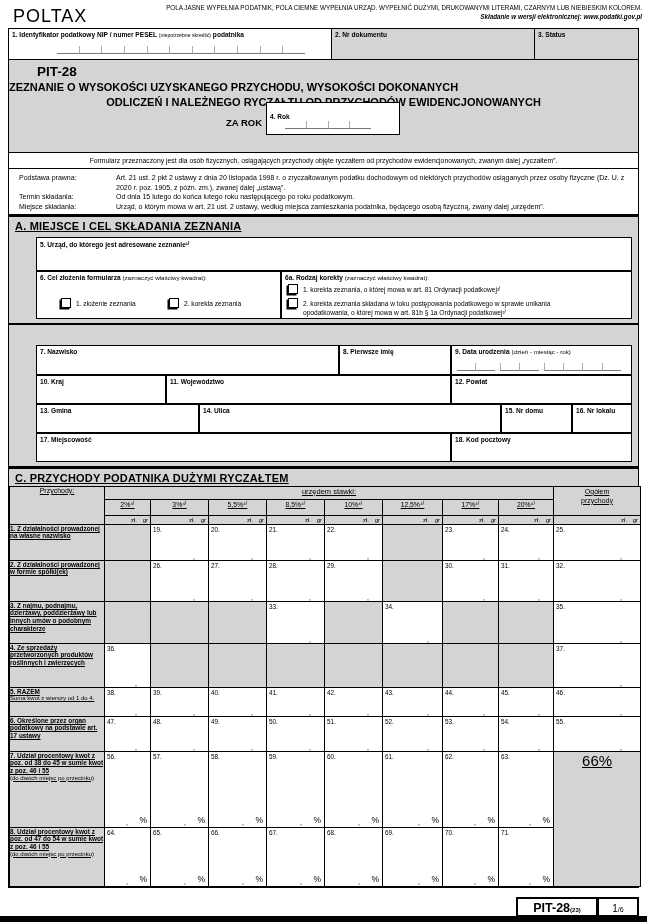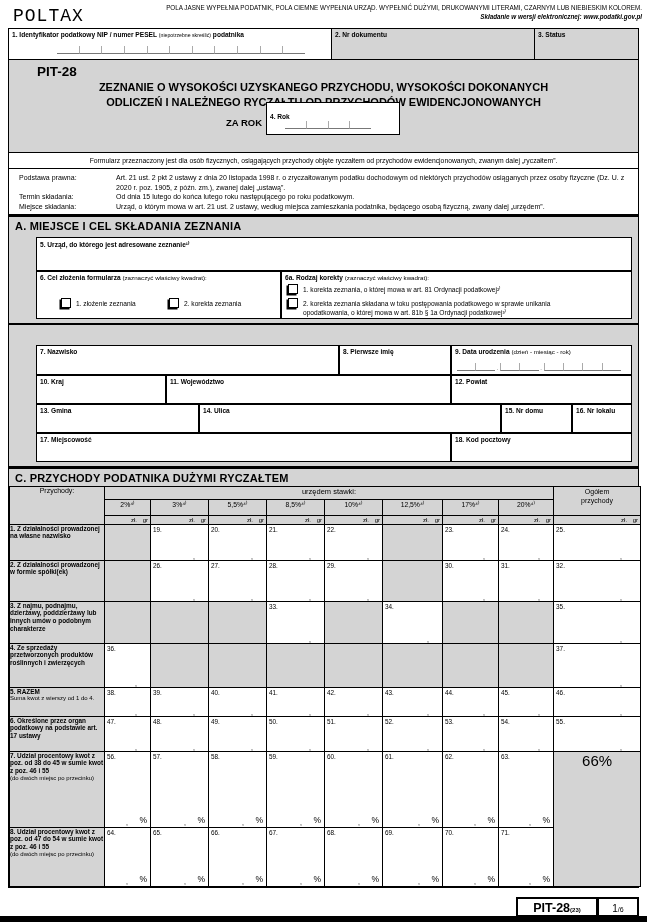--- a/index.html
+++ b/index.html
@@ -1,20 +1,20 @@
 <!DOCTYPE html>
 <html lang="pl"><head>
 <meta charset="utf-8">
 <style>
   html,body{margin:0;padding:0;}
   body{width:647px;height:922px;background:#fff;font-family:"Liberation Sans",sans-serif;color:#000;}
   .page{position:relative;width:647px;height:922px;overflow:hidden;background:#fff;}
 
   
-  .poltax{position:absolute;left:13px;top:6px;font-size:18px;letter-spacing:1px;font-weight:400;font-family:Liberation Mono, monospace;}
+  .poltax{position:absolute;left:13px;top:6px;font-size:18px;letter-spacing:1px;font-weight:400;}
   .topnote{position:absolute;right:5px;top:4px;text-align:right;font-size:6.3px;line-height:8.5px;}
   .topnote .l2{font-weight:bold;font-style:italic;}
 
   
   .form{position:absolute;left:8px;top:28px;width:631px;border:1px solid #000;box-sizing:border-box;}
   .gray{background:#d4d4d4;}
 
   .idrow{display:flex;height:30px;border-bottom:1px solid #000;}
   .idbox{position:relative;box-sizing:border-box;padding:2px 3px;font-size:6.6px;}
   .idbox+.idbox{border-left:1px solid #000;}
@@ -27,36 +27,36 @@
 
   
   .dashes{display:flex;height:8px;}
   .dash{flex:1;border-bottom:1px solid #777;border-left:1px solid #aaa;}
   .dash:first-child{border-left:none;}
   .dashdot{width:5px;text-align:center;font-size:6px;color:#444;line-height:10px;}
 
   
   .titleband{position:relative;height:92px;border-bottom:1px solid #000;}
   .formid{position:absolute;left:28px;top:4px;font-size:13.5px;font-weight:bold;}
-  .t1{position:absolute;left:0;right:0;top:21px;text-align:center;font-size:11px;font-weight:bold;}
+  .t1{position:absolute;left:0;right:0;top:21px;font-size:11px;font-weight:bold;}
   .t2{position:absolute;left:0;right:0;top:36px;text-align:center;font-size:11px;font-weight:bold;}
   .zarok{position:absolute;left:217px;top:57px;font-size:9.5px;font-weight:bold;}
   .rokbox{position:absolute;left:257px;top:42px;width:134px;height:33px;background:#fff;border:1px solid #000;box-sizing:border-box;padding:2px 3px;}
   .rokbox .dashes{position:absolute;left:18px;right:28px;bottom:5px;}
 
   .introbar{height:15px;line-height:15px;text-align:center;font-size:6.8px;border-bottom:1px solid #000;background:#fff;white-space:nowrap;}
 
   .legal{background:#fff;padding:4px 6px 3px 10px;font-size:7px;line-height:9.6px;}
   .legalrow{display:flex;}
   .legallabel{width:97px;flex:none;}
   .legaltext{flex:1;}
 
   .thick{height:2.5px;background:#000;}
 
-  .section{position:relative;}
+  .section{position:relative;text-decoration:underline;}
   .sechead{font-size:11px;font-weight:bold;padding:3px 0 0 6px;letter-spacing:.2px;}
   .box{position:absolute;background:#fff;border:1px solid #000;box-sizing:border-box;padding:2px 3px;font-size:6.6px;}
 
   .secA{height:106px;}
   .secB{height:141px;}
   .secC{}
 
   
   .cb{display:inline-block;width:8px;height:8px;background:#fff;border:1px solid #000;box-shadow:-1.5px 1.5px 0 #000;margin:0 5px 0 2px;vertical-align:-2px;}
   .opt{font-size:6.6px;white-space:nowrap;}

